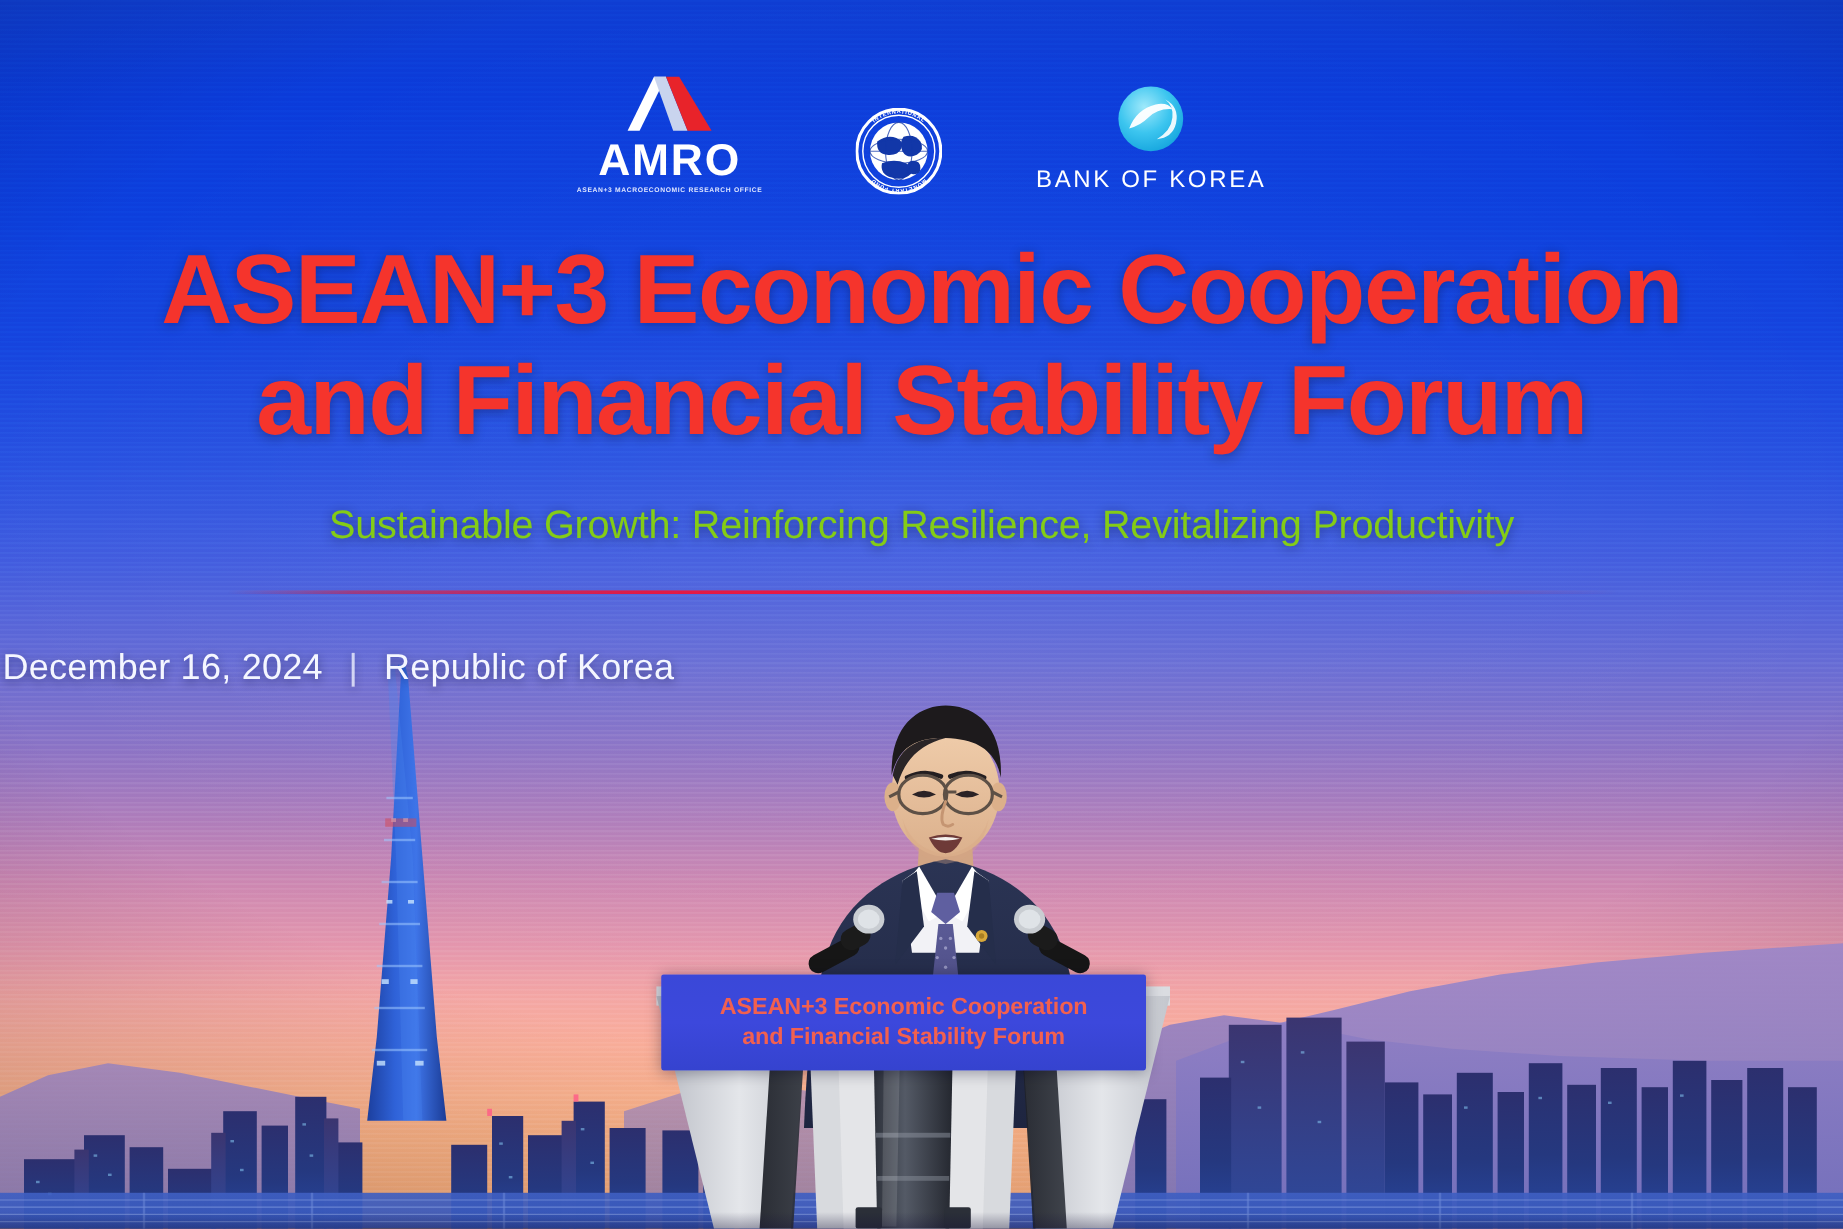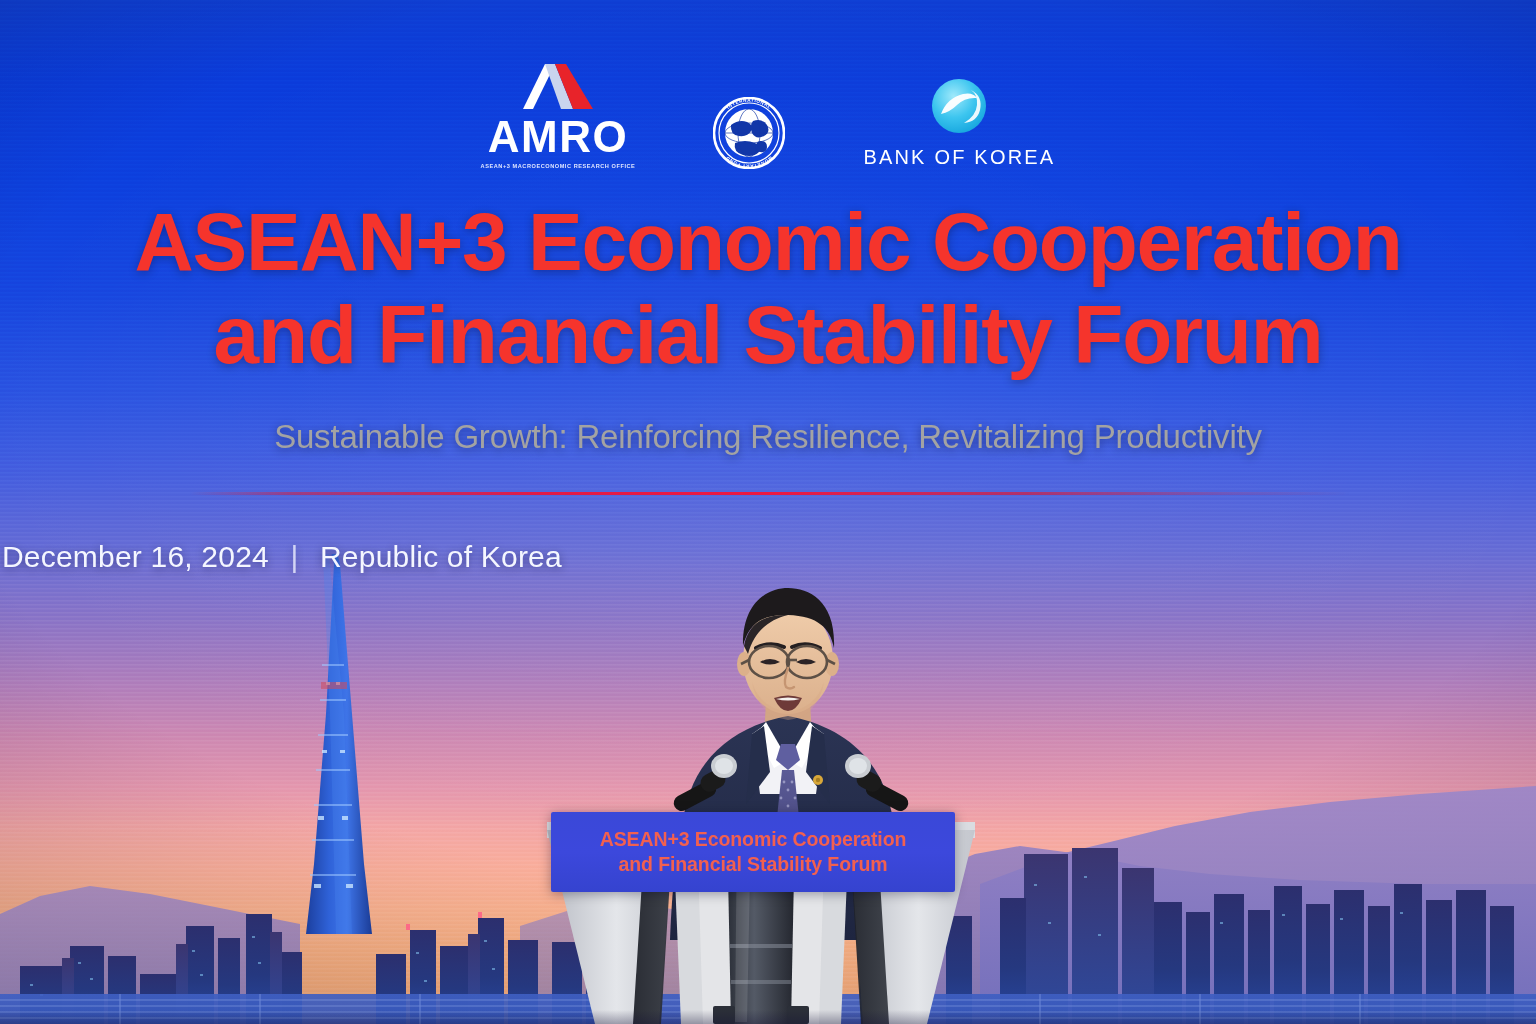--- a/index.html
+++ b/index.html
@@ -55,21 +55,21 @@
   .logo-row {
     position:absolute; top:62px; left:0; width:100%;
     display:flex; justify-content:center; align-items:flex-end; gap:78px;
     z-index:6;
   }
   .logo { display:flex; flex-direction:column; align-items:center; }
 
   
   .amro-mark { width:74px; height:48px; position:relative; }
   .amro-word {
-    color:#ffffff; font-size:44px; font-weight:700; letter-spacing:1.5px;
+    color:#ffffff; font-size:37px; font-weight:700; letter-spacing:1.5px;
     line-height:1; margin-top:5px; font-family:"Liberation Sans", sans-serif;
   }
   .amro-tag {
     color:#dfe6ff; font-size:5.6px; font-weight:700; letter-spacing:.55px;
     margin-top:4px; white-space:nowrap;
   }
 
   
   .imf-mark { width:72px; height:72px; position:relative; }
 
@@ -88,21 +88,21 @@
     font-size:82px; font-weight:700; line-height:1.13;
     letter-spacing:-1.2px;
     font-family:"Liberation Sans", sans-serif;
     text-shadow:0 2px 10px rgba(0,0,20,.30);
   }
   .headline .l2 { display:block; }
 
   .subtitle {
     position:absolute; top:418px; left:0; width:100%;
     text-align:center; z-index:6;
-    color:#a3a3a3; font-size:33px; font-weight:400; letter-spacing:-.2px;
+    color:#84cc16; font-size:33px; font-weight:400; letter-spacing:-.2px;
     text-shadow:0 2px 9px rgba(0,0,40,.45);
   }
 
   .divider {
     position:absolute; top:492px; left:190px; width:1160px; height:3px;
     z-index:6;
     background:linear-gradient(to right,
       rgba(214,26,58,0) 0%,
       rgba(214,26,58,.55) 9%,
       rgba(232,22,62,.95) 30%,

